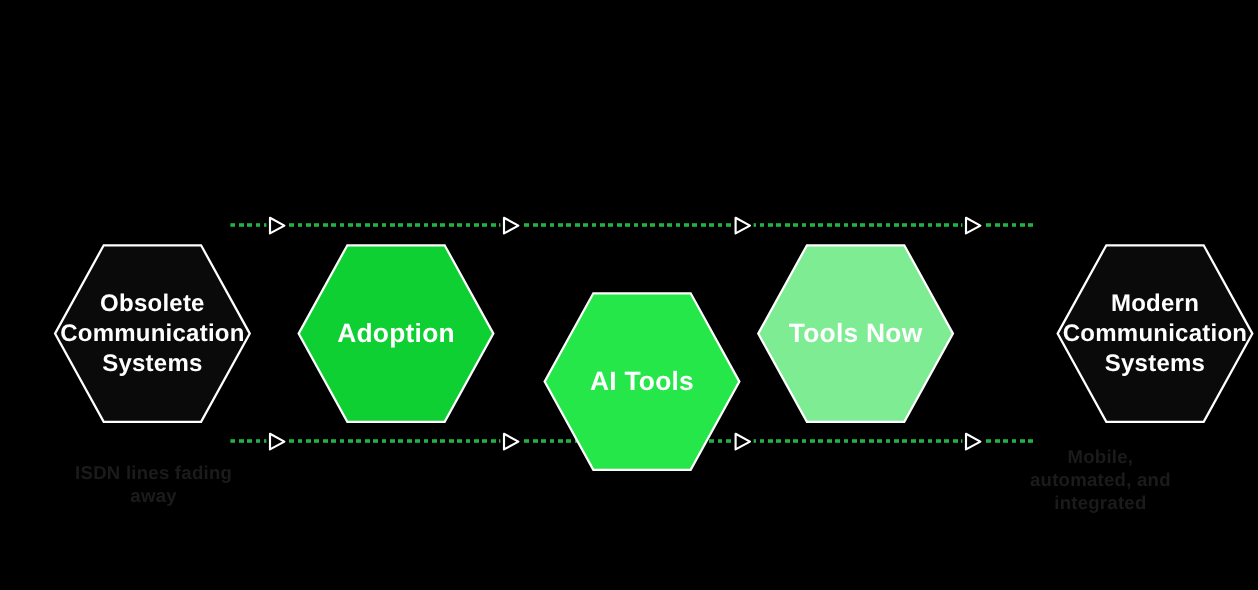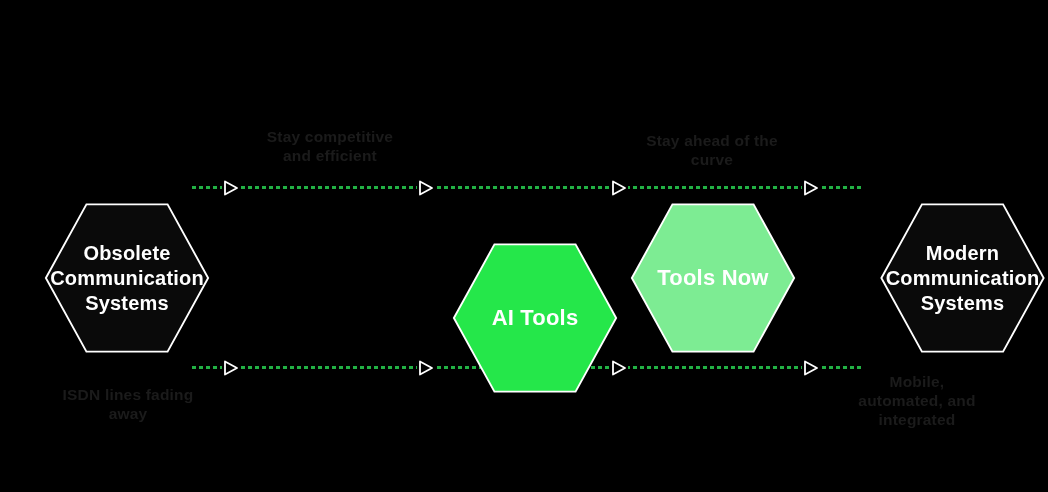--- a/index.html
+++ b/index.html
@@ -138,20 +138,26 @@
 
   <div class="hex hex-1">
     <svg viewBox="0 0 174 159">
       <polygon points="1,79.5 44,1.5 130,1.5 173,79.5 130,157.5 44,157.5" stroke="#ffffff" stroke-width="2" fill="#0a0a0a"></polygon>
     </svg>
     <div class="hex-label">Obsolete
 Communication
 Systems</div>
   </div>
 
+  <div class="hex hex-2">
+    <svg viewBox="0 0 174 159">
+      <polygon points="1,79.5 44,1.5 130,1.5 173,79.5 130,157.5 44,157.5" stroke="#ffffff" stroke-width="2" fill="#0fd032"></polygon>
+    </svg>
+    <div class="hex-label">Adoption</div>
+  </div>
 
   <div class="hex hex-3">
     <svg viewBox="0 0 174 159">
       <polygon points="1,79.5 44,1.5 130,1.5 173,79.5 130,157.5 44,157.5" stroke="#ffffff" stroke-width="2" fill="#25e74a"></polygon>
     </svg>
     <div class="hex-label">AI Tools</div>
   </div>
 
   <div class="hex hex-4">
     <svg viewBox="0 0 174 159">
@@ -162,23 +168,19 @@
 
   <div class="hex hex-5">
     <svg viewBox="0 0 174 159">
       <polygon points="1,79.5 44,1.5 130,1.5 173,79.5 130,157.5 44,157.5" stroke="#ffffff" stroke-width="2" fill="#0a0a0a"></polygon>
     </svg>
     <div class="hex-label">Modern
 Communication
 Systems</div>
   </div>
 
-  <div class="annotation ann-top-1">Stay competitive
-and efficient</div>
-  <div class="annotation ann-top-3">Stay ahead of the
-curve</div>
   <div class="annotation ann-bot-1">ISDN lines fading
 away</div>
   <div class="annotation ann-bot-2">Mobile,
 automated, and
 integrated</div>
 
 </div>
 
 </body></html>

